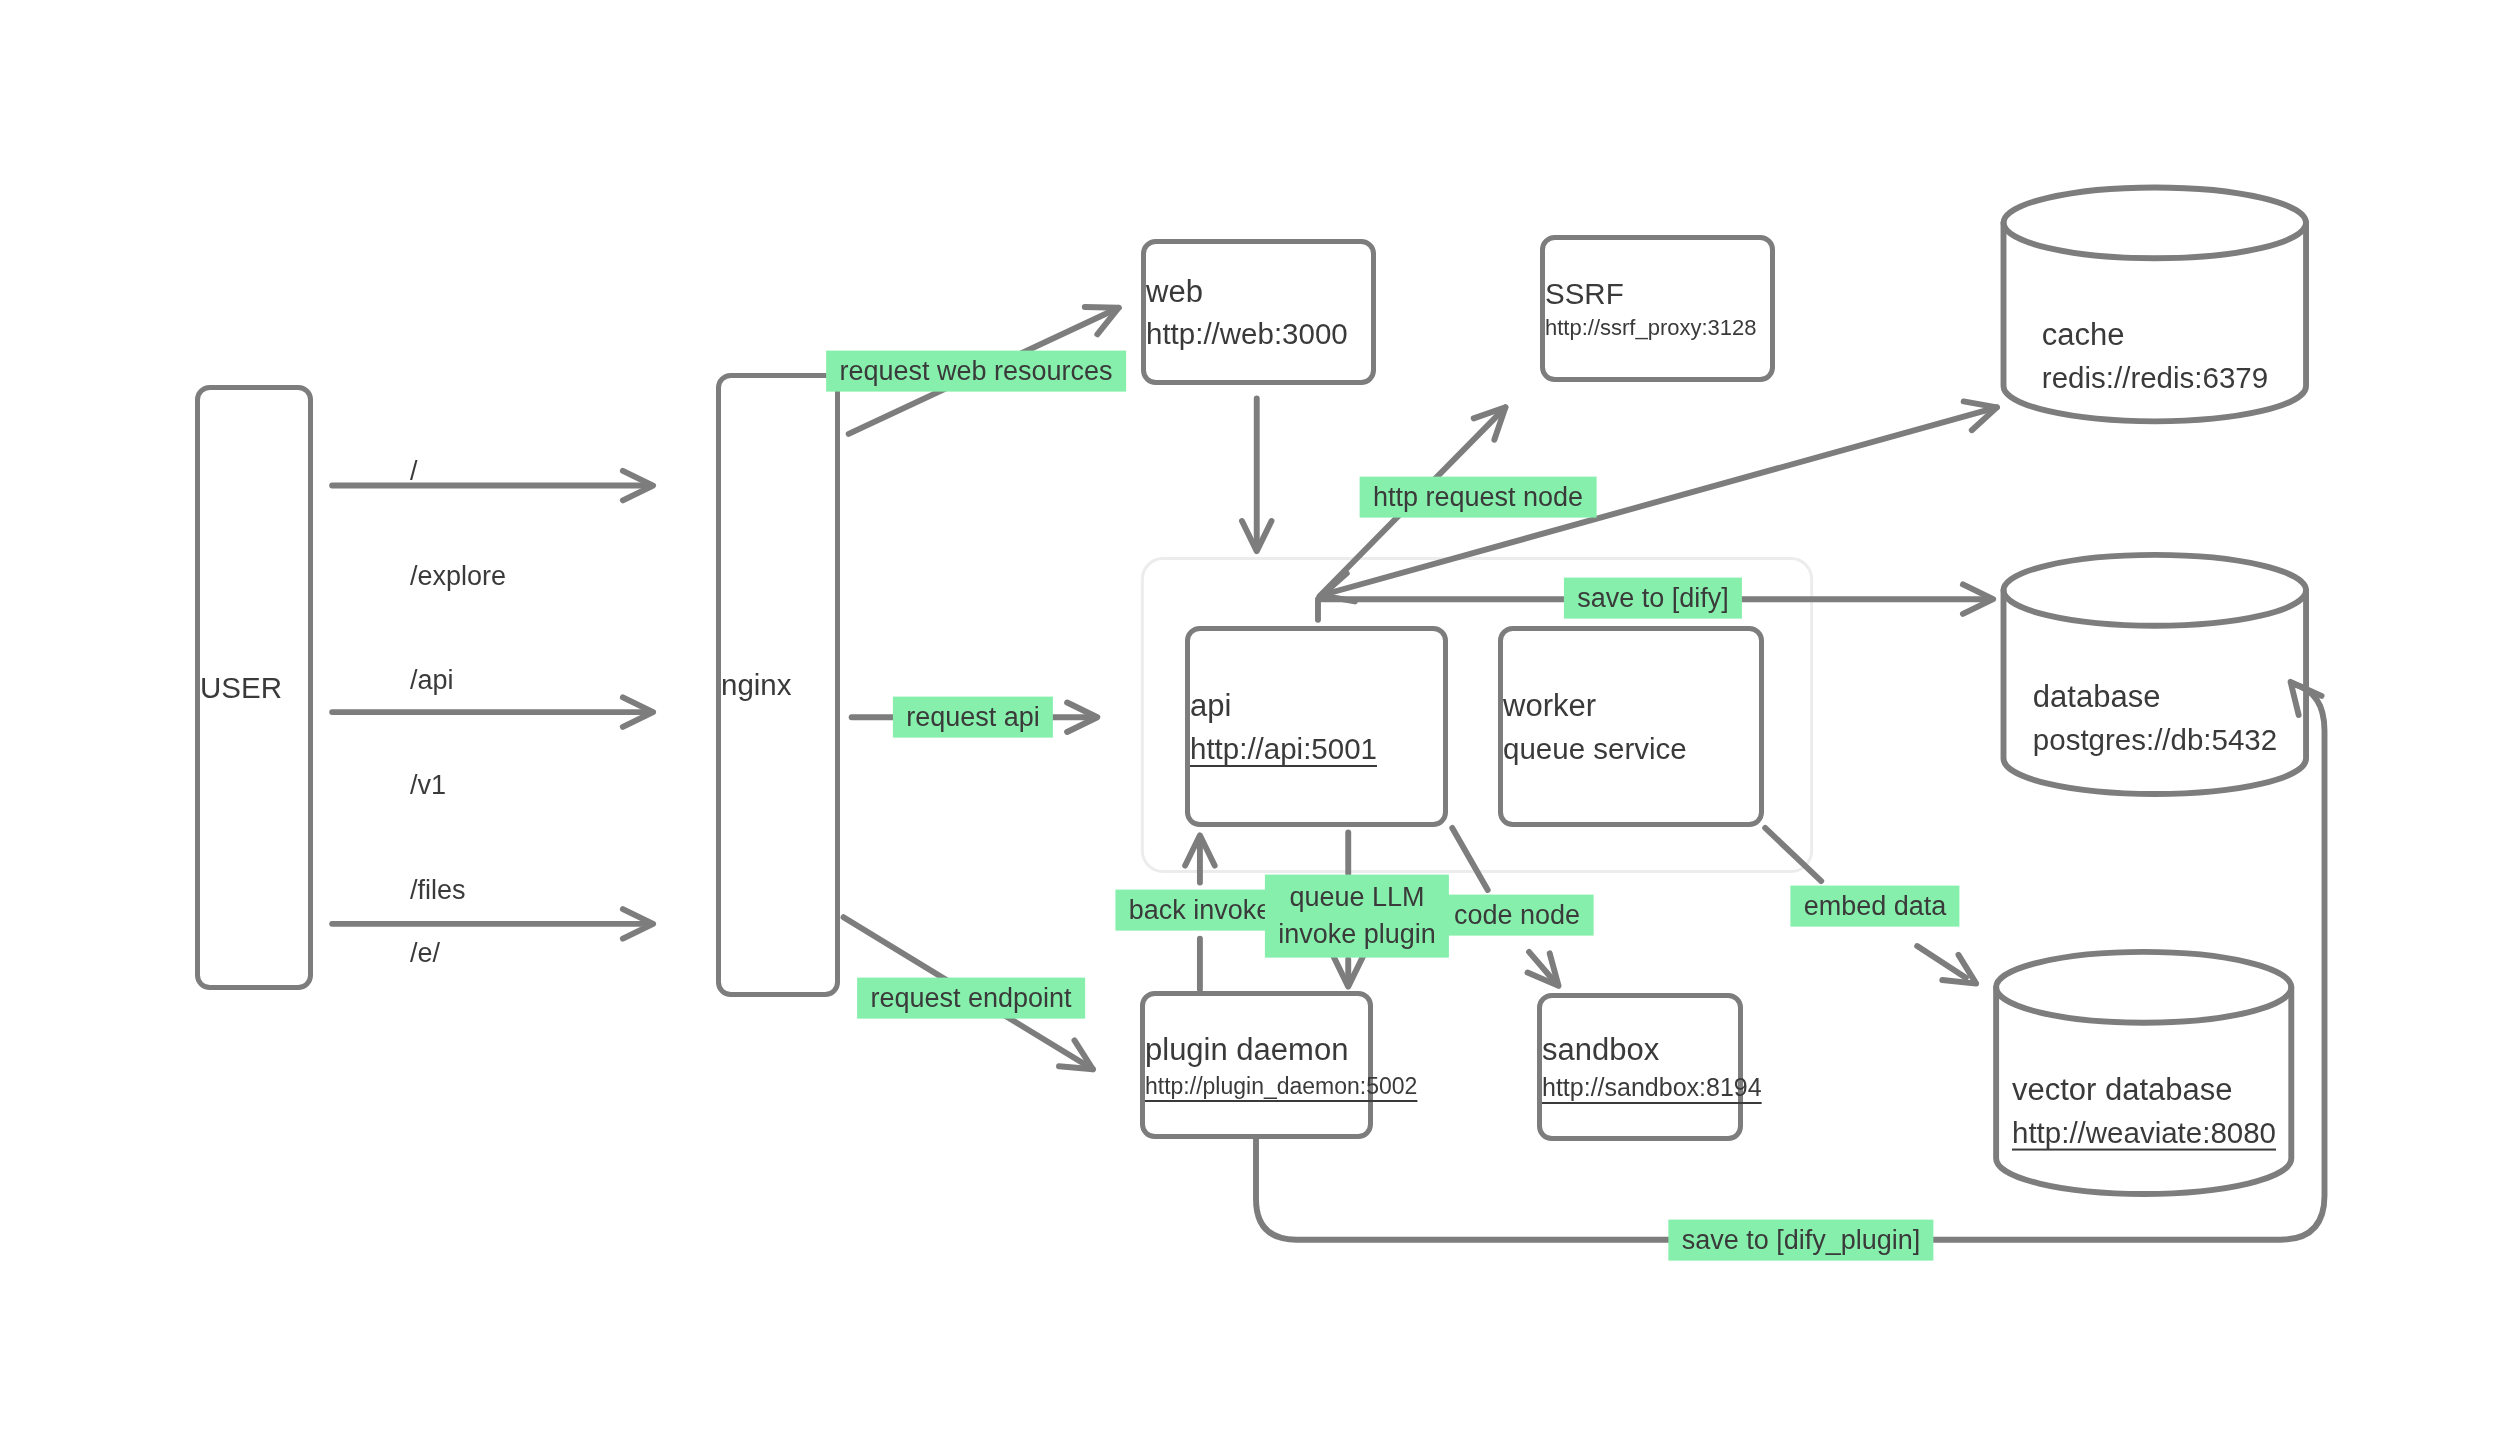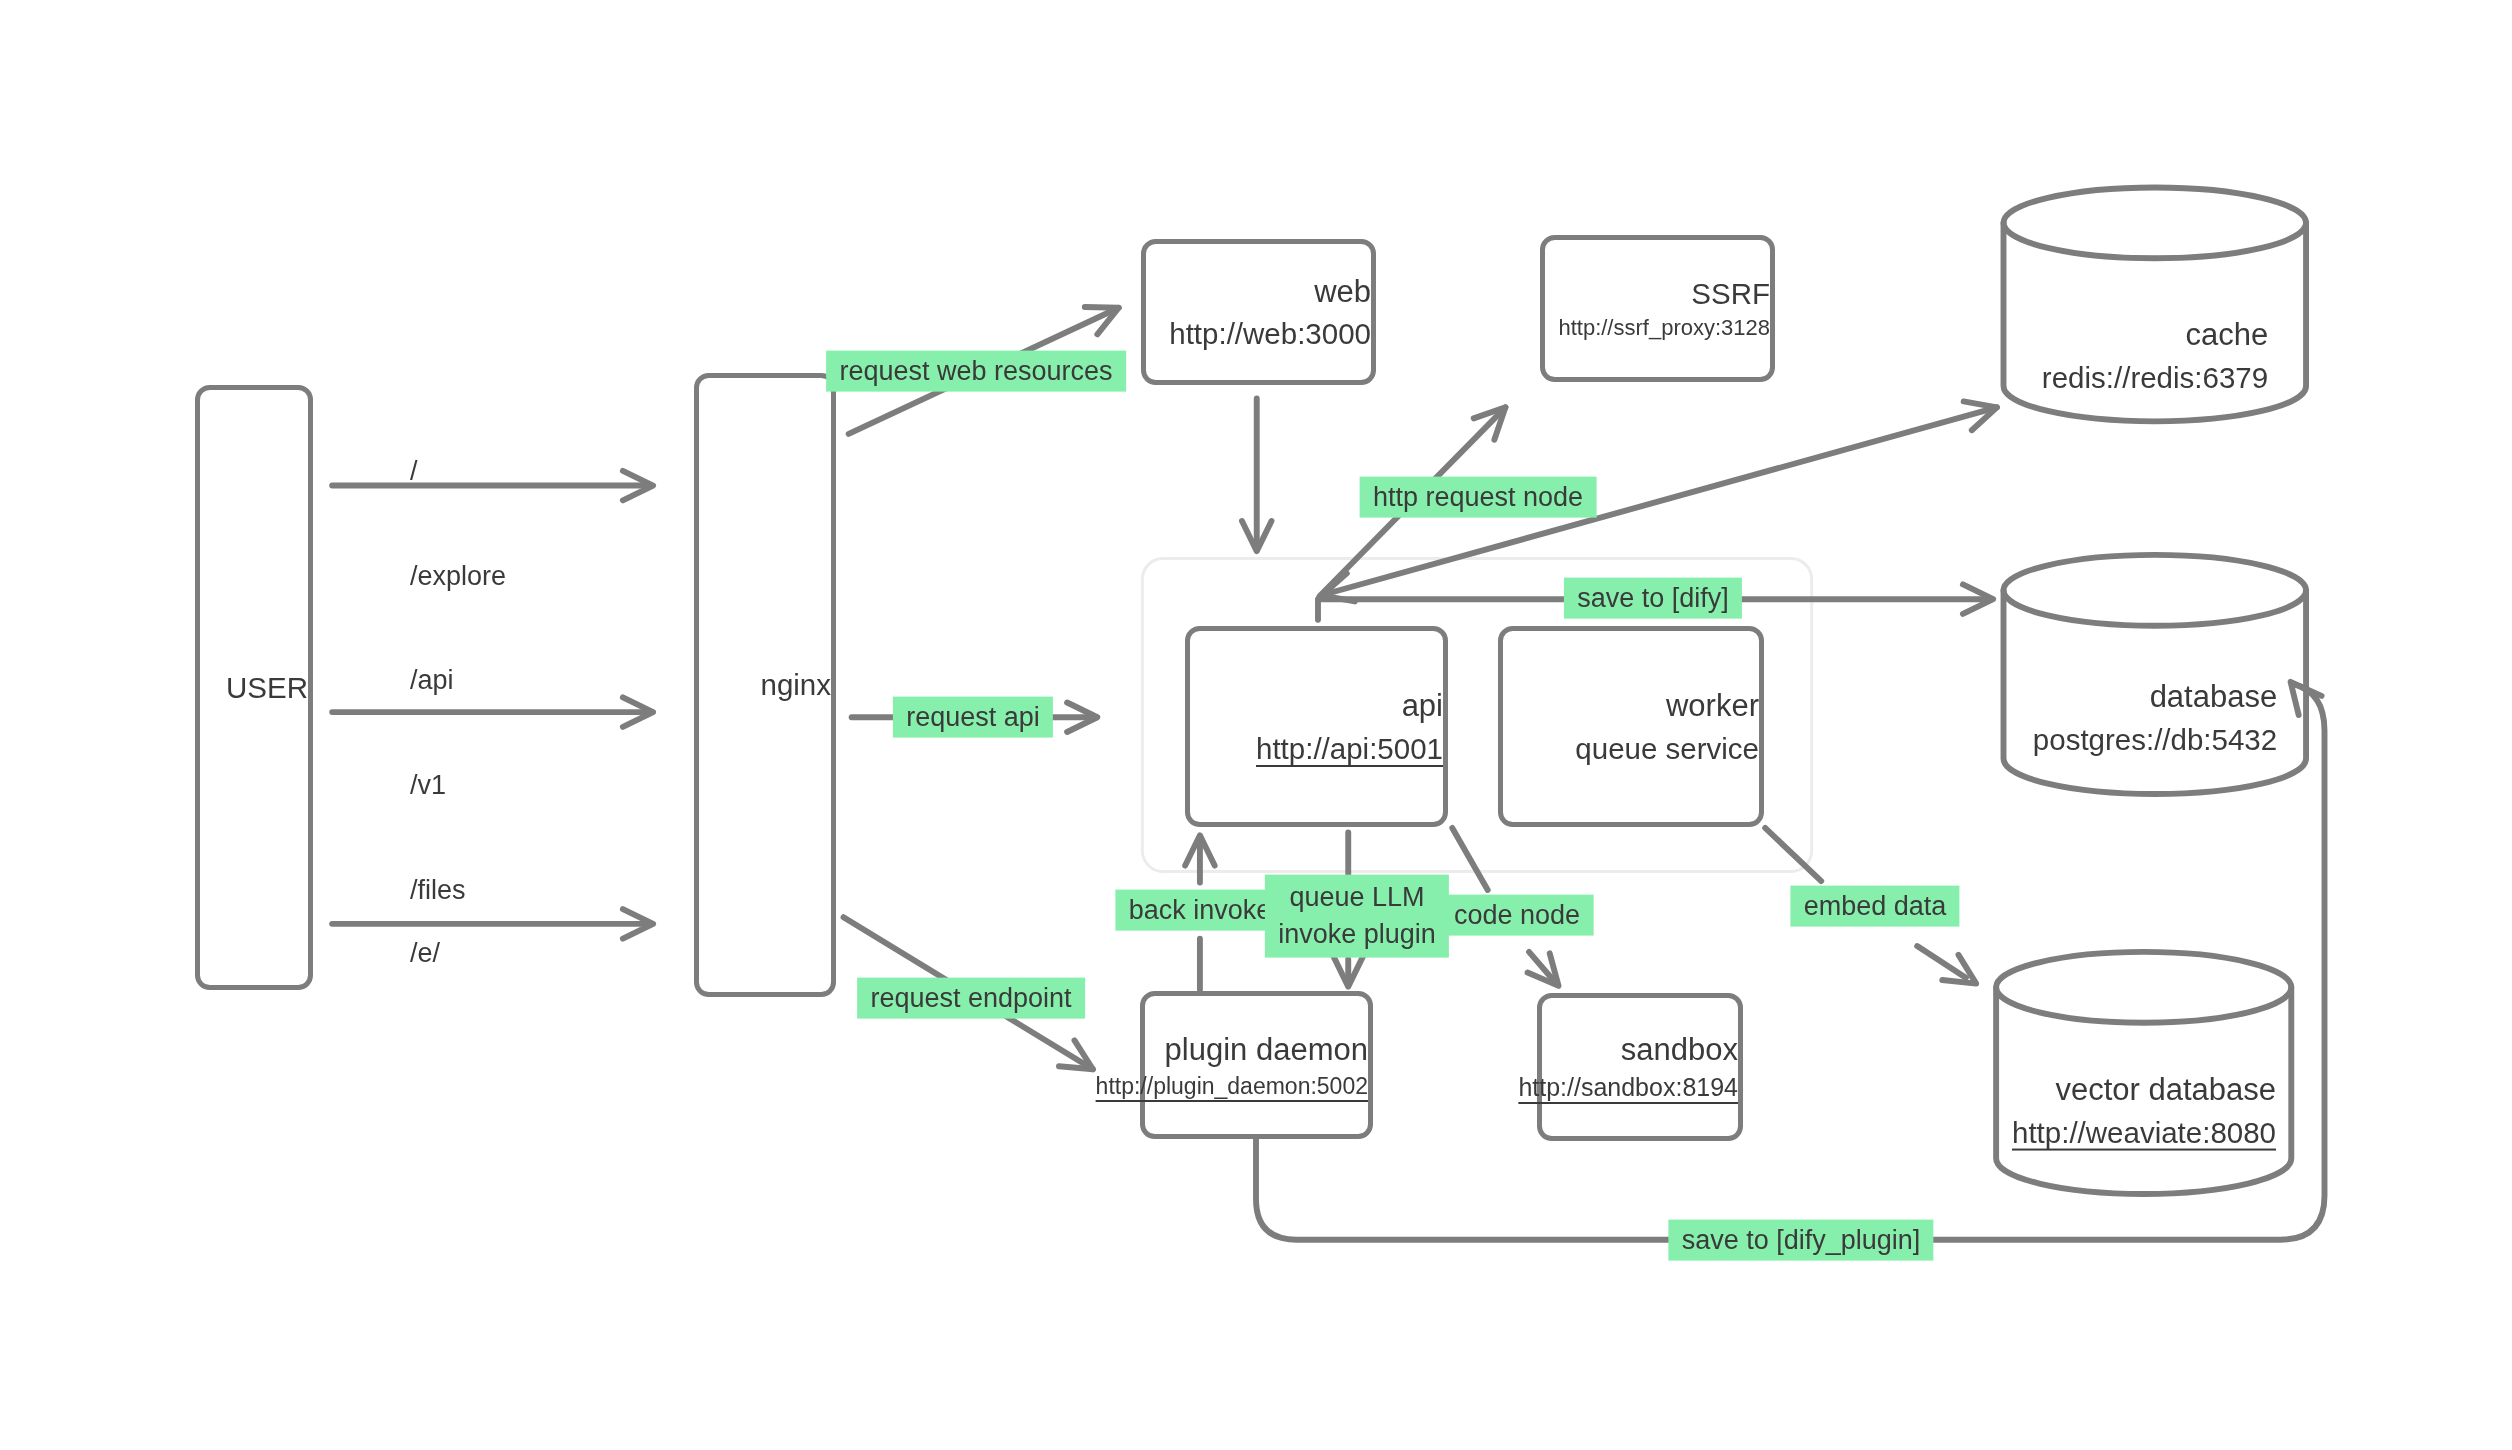--- a/index.html
+++ b/index.html
@@ -1,18 +1,18 @@
 <!DOCTYPE html>
 <html style="font-size:11.8px"><head>
 <meta charset="utf-8">
 <style>
   html,body{margin:0;padding:0;background:#ffffff;width:2512px;height:1450px;overflow:hidden;}
   .canvas{position:relative;width:2512px;height:1450px;background:#ffffff;font-family:"Liberation Sans",sans-serif;color:#3a3a3a;}
   .canvas svg{position:absolute;left:0;top:0;}
-  .node{position:absolute;display:flex;flex-direction:column;align-items:flex-end;justify-content:center;text-align:center;box-sizing:border-box;color:#3a3a3a;}
+  .node{position:absolute;display:flex;flex-direction:column;align-items:flex-start;justify-content:center;text-align:center;box-sizing:border-box;color:#3a3a3a;}
   .box{border:5.9px solid #7d7d7d;border-radius:14.8px;background:#ffffff;}
   .t{font-size:31px;line-height:38px;white-space:nowrap;}
   .t.mid{font-size:29.5px;}
   .s{font-size:29.5px;line-height:35px;margin-top:5.9px;white-space:nowrap;}
   .s.small{font-size:22px;line-height:28px;margin-top:1.5px;}
   .s.psmall{font-size:23px;line-height:28px;margin-top:3px;}
   .s.msmall{font-size:25px;line-height:31px;margin-top:3px;}
   .u{text-decoration:underline;text-underline-offset:5.9px;text-decoration-thickness:2.2px;}
   .cyl{background:transparent;}
   .elabel{position:absolute;transform:translate(-50%,-50%);background:#86efac;padding:4.4px 13.3px;font-size:27px;line-height:32px;color:#3a3a3a;white-space:nowrap;text-align:center;}
@@ -123,21 +123,21 @@
         <ellipse cx="2905" cy="1338" rx="200" ry="48"></ellipse>
         <path d="M2705 1338 V1570 A200 48 0 0 0 3105 1570 V1338"></path>
       </g>
     </g>
   </svg>
 
   <div class="node box" style="left:195px;top:385px;width:118px;height:605px;">
     <div class="t mid">USER</div>
   </div>
 
-  <div class="node box" style="left:694px;top:373px;width:142px;height:624px;">
+  <div class="node box" style="left:716px;top:373px;width:124px;height:624px;">
     <div class="t mid">nginx</div>
   </div>
 
   <div class="node box" style="left:1141px;top:239px;width:235px;height:146px;">
     <div class="t">web</div>
     <div class="s">http://web:3000</div>
   </div>
 
   <div class="node box" style="left:1540px;top:235px;width:235px;height:147px;">
     <div class="t mid">SSRF</div>

